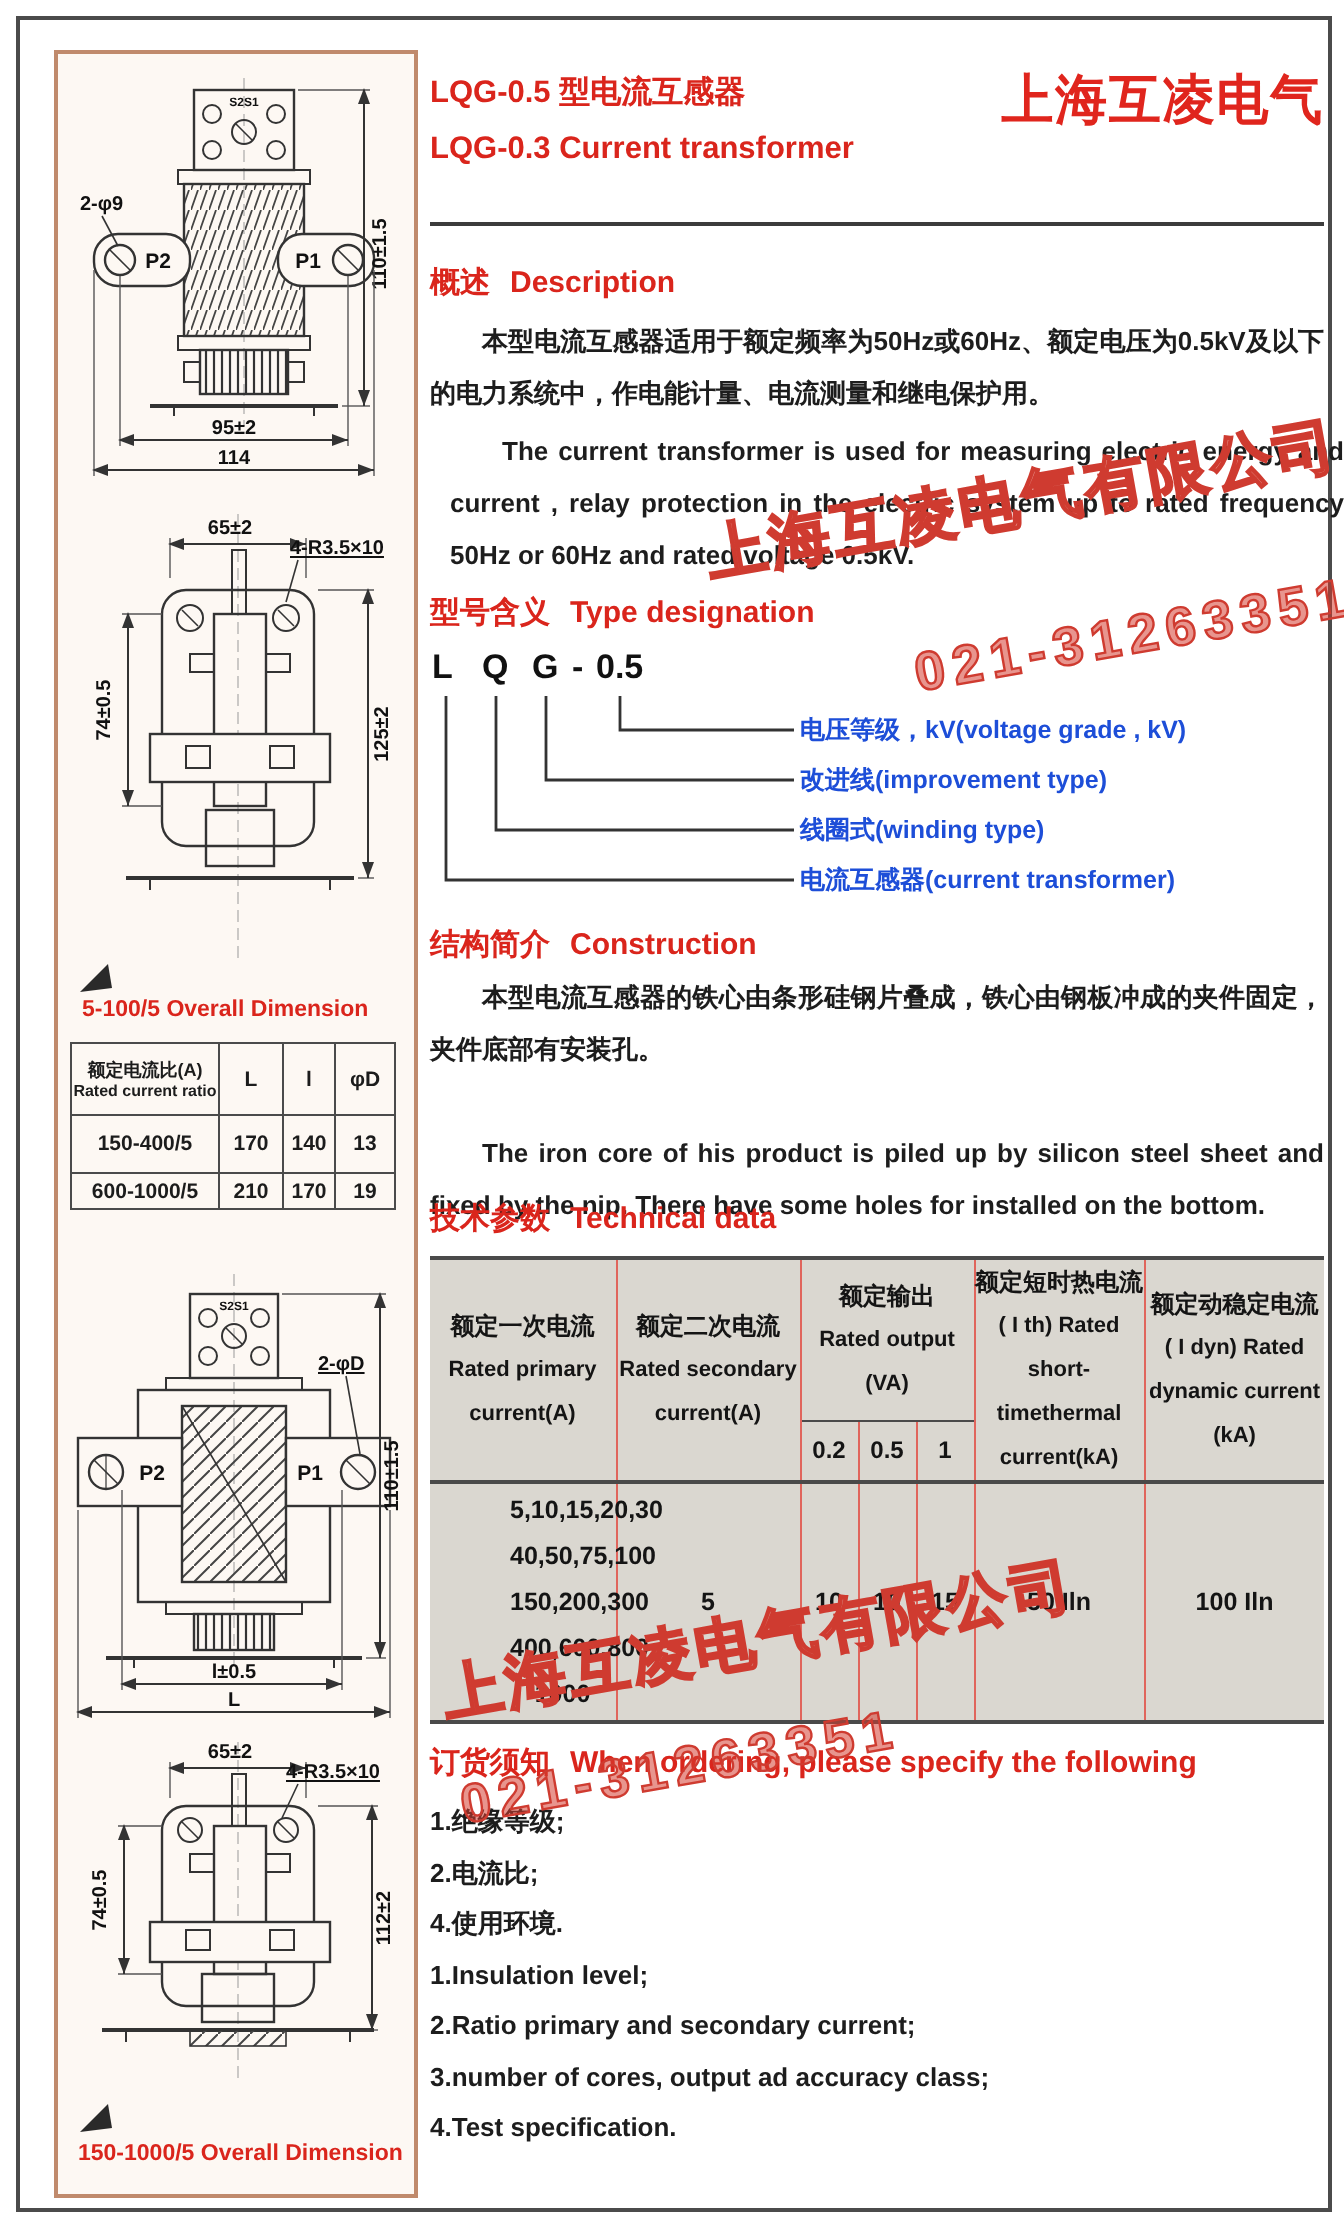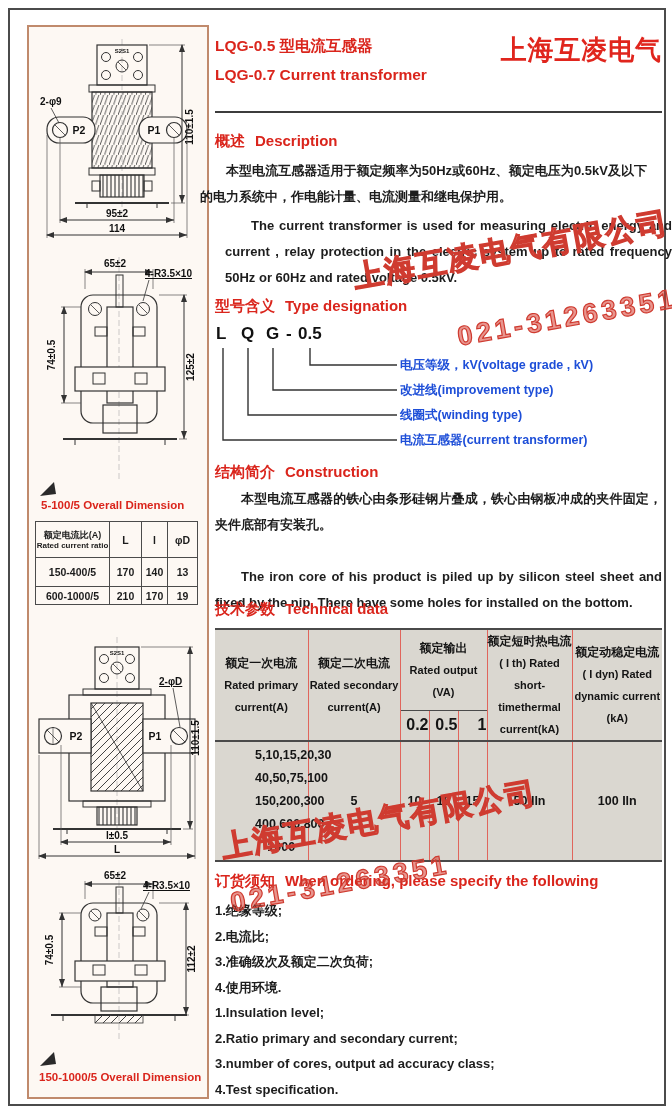--- a/index.html
+++ b/index.html
@@ -46,21 +46,21 @@
     border-collapse:collapse;table-layout:fixed;width:447px;background:#dad7d0;
     border-top:2px solid #4a4a4a;border-bottom:2px solid #4a4a4a;
   }
   table.tech th,table.tech td{
     border-left:1px solid #e0655c;padding:0;text-align:center;
     font-weight:bold;vertical-align:middle;color:#141414;
   }
   table.tech .nobl{border-left:none;}
   table.tech .hz{display:block;font-size:12px;line-height:22px;}
   table.tech .he{display:block;font-size:11px;line-height:22px;}
-  table.tech tr.subrow th{border-top:1.5px solid #4a4a4a;font-size:16px;height:26px;text-align:right;}
+  table.tech tr.subrow th{border-top:1.5px solid #4a4a4a;font-size:12px;height:26px;}
   table.tech tr.bodyrow td{border-top:2px solid #4a4a4a;font-size:12.5px;height:118px;}
   table.tech .pline{display:block;font-size:12.5px;line-height:23px;padding-left:40px;}
   
   .wm{
     color:rgba(213,62,50,0.55);font-weight:bold;white-space:nowrap;
     -webkit-text-stroke:1.2px #cf3b30;letter-spacing:2px;pointer-events:none;
   }
   .wm-co{font-size:30px;}
   .wm-ph{font-size:27px;letter-spacing:4px;}
   svg{display:block;}
@@ -292,28 +292,28 @@
     <text transform="rotate(-90 158 94)" x="158" y="94" text-anchor="middle" class="dimtxt">112±2</text>
   </svg>
 
   <svg class="abs" style="left:10px;top:1022px" width="18" height="18" viewBox="0 0 18 18">
     <polygon points="1,17 15,3 17,15" fill="#2a2a2a"></polygon>
   </svg>
   <div class="abs panelhead" style="left:10px;top:1044px">150-1000/5 Overall Dimension</div>
 </div>
 
 <div class="abs title-zh">LQG-0.5 型电流互感器</div>
-<div class="abs title-en">LQG-0.7 Current transformer</div>
+<div class="abs title-en">LQG-0.3 Current transformer</div>
 <div class="abs brand">上海互凌电气</div>
 <div class="abs titlerule"></div>
 
 <div class="abs sechead" style="left:215px;top:132px">
   <span>概述</span><span class="en">Description</span>
 </div>
-<div class="abs bodytext" style="left:200px;top:158px">本型电流互感器适用于额定频率为50Hz或60Hz、额定电压为0.5kV及以下的电力系统中，作电能计量、电流测量和继电保护用。</div>
+<div class="abs bodytext" style="left:215px;top:158px">本型电流互感器适用于额定频率为50Hz或60Hz、额定电压为0.5kV及以下的电力系统中，作电能计量、电流测量和继电保护用。</div>
 <div class="abs bodytext" style="left:225px;top:213px">The current transformer is used for measuring electric energy and current , relay protection in the electric system up to rated frequency 50Hz or 60Hz and rated voltage 0.5kV.</div>
 
 <div class="abs sechead" style="left:215px;top:297px">
   <span>型号含义</span><span class="en">Type designation</span>
 </div>
 <span class="abs modelchar" style="left:216px;top:324px">L</span>
 <span class="abs modelchar" style="left:241px;top:324px">Q</span>
 <span class="abs modelchar" style="left:266px;top:324px">G</span>
 <span class="abs modelchar" style="left:286px;top:324px">-</span>
 <span class="abs modelchar" style="left:298px;top:324px">0.5</span>
@@ -399,21 +399,20 @@
   </tr>
 </tbody>
   </table>
 
 <div class="abs sechead" style="left:215px;top:872px">
   <span>订货须知</span><span class="en">When ordering, please specify the following</span>
 </div>
 <div class="abs" style="left:215px;top:898px;width:447px">
   <div class="orditem">1.绝缘等级;</div>
   <div class="orditem">2.电流比;</div>
-  <div class="orditem">3.准确级次及额定二次负荷;</div>
   <div class="orditem">4.使用环境.</div>
   <div class="orditem">1.Insulation level;</div>
   <div class="orditem">2.Ratio primary and secondary current;</div>
   <div class="orditem">3.number of cores, output ad accuracy class;</div>
   <div class="orditem">4.Test specification.</div>
 </div>
 
 <div class="abs" style="left:350px;top:258px;transform:rotate(-10deg);transform-origin:left top">
   <div class="wm wm-co">上海互凌电气有限公司</div>
 </div>

